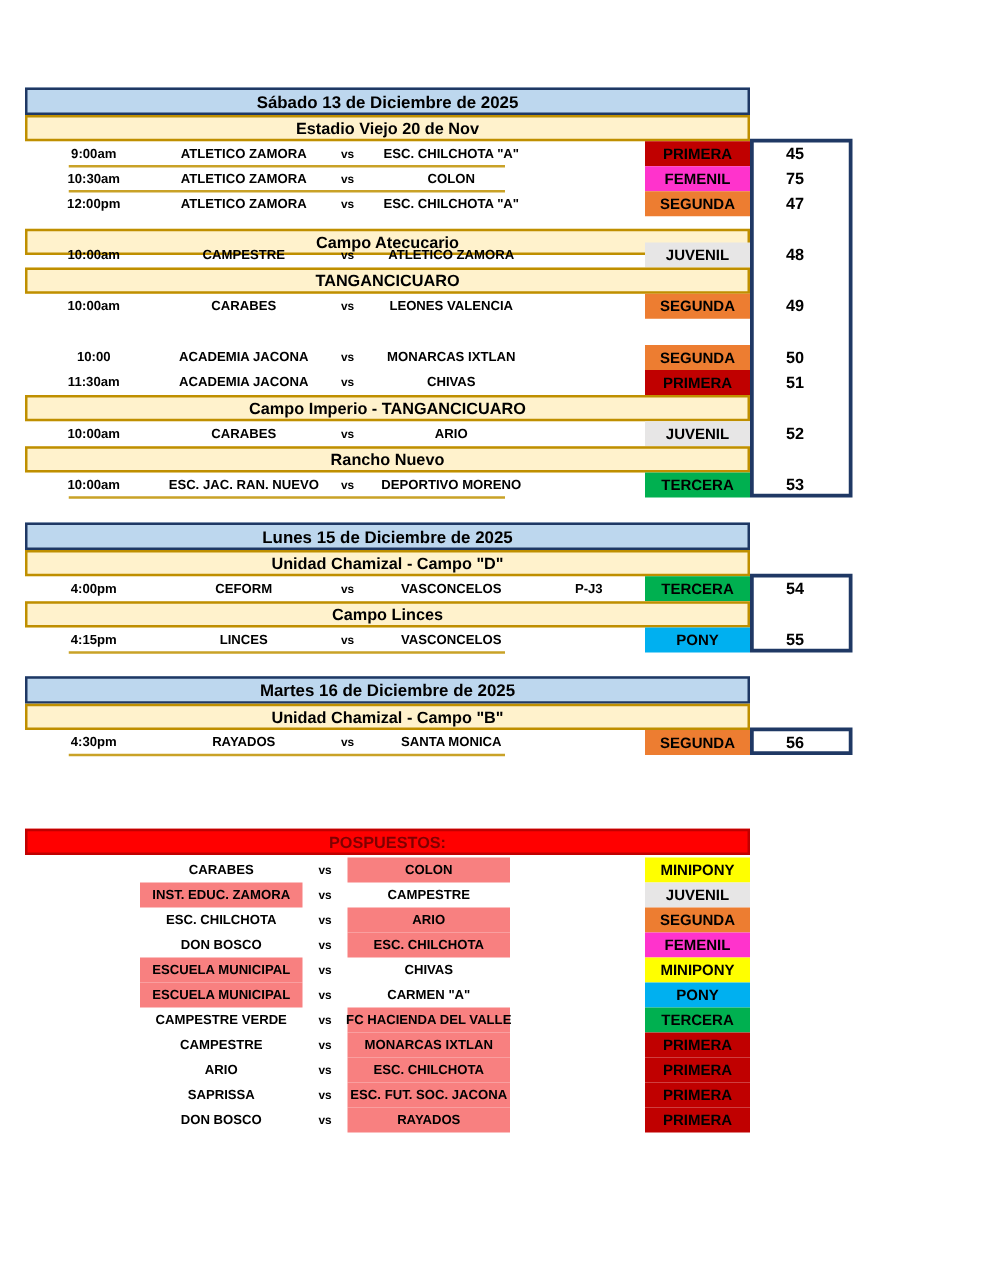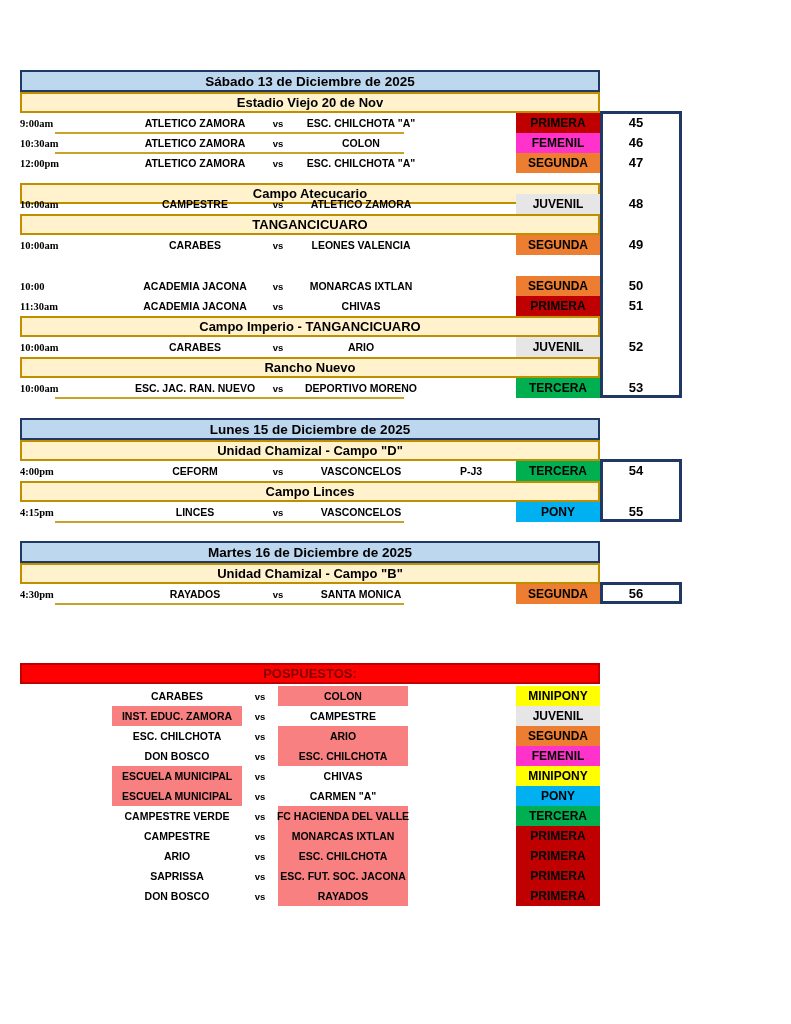--- a/index.html
+++ b/index.html
@@ -13,21 +13,21 @@
     display:flex; align-items:center; justify-content:center;
     text-align:center; white-space:nowrap;
   }
   .date-bar  { height:22px; background:#BDD7EE; border:2px solid #1F3864; font-size:13.5px; }
   .venue-bar { height:21px; background:#FFF2CC; border:2px solid #BF8F00; font-size:13px; }
   .pp-bar    { height:21px; background:#FF0000; border:2px solid #C00000; color:#7F0000; font-size:13px; }
   .row {
     position:absolute; left:20px; width:580px; height:20px;
     display:flex; align-items:center;
   }
-  .c-time  { width:110px; font-size:10.5px;font-family:Liberation Serif, serif; }
+  .c-time  { width:110px; text-align:center; font-size:10.5px; }
   .c-team  { width:130px; text-align:center; font-size:10.5px; white-space:nowrap; }
   .c-vs    { width:36px;  text-align:center; font-size:9.5px; }
   .c-note  { width:90px;  text-align:center; font-size:10.5px; }
   .c-badge {
     width:84px; height:20px; display:flex; align-items:center; justify-content:center;
     font-size:12px; white-space:nowrap;
   }
   .number {
     position:absolute; left:600px; width:72px; height:20px;
     text-align:center; line-height:20px; font-size:13px;
@@ -62,21 +62,21 @@
     <div class="number" style="top: 113px;">45</div>
     <div class="sep" style="top: 132px;"></div>
     <div class="row" style="top: 133px;">
       <div class="c-time">10:30am</div>
       <div class="c-team">ATLETICO ZAMORA</div>
       <div class="c-vs">vs</div>
       <div class="c-team">COLON</div>
       <div class="c-note"></div>
       <div class="c-badge" style="background: rgb(255, 51, 204);">FEMENIL</div>
     </div>
-    <div class="number" style="top: 133px;">46</div>
+    <div class="number" style="top: 133px;">75</div>
     <div class="sep" style="top: 152px;"></div>
     <div class="row" style="top: 153px;">
       <div class="c-time">12:00pm</div>
       <div class="c-team">ATLETICO ZAMORA</div>
       <div class="c-vs">vs</div>
       <div class="c-team">ESC. CHILCHOTA "A"</div>
       <div class="c-note"></div>
       <div class="c-badge" style="background: rgb(237, 125, 49);">SEGUNDA</div>
     </div>
     <div class="number" style="top: 153px;">47</div>

